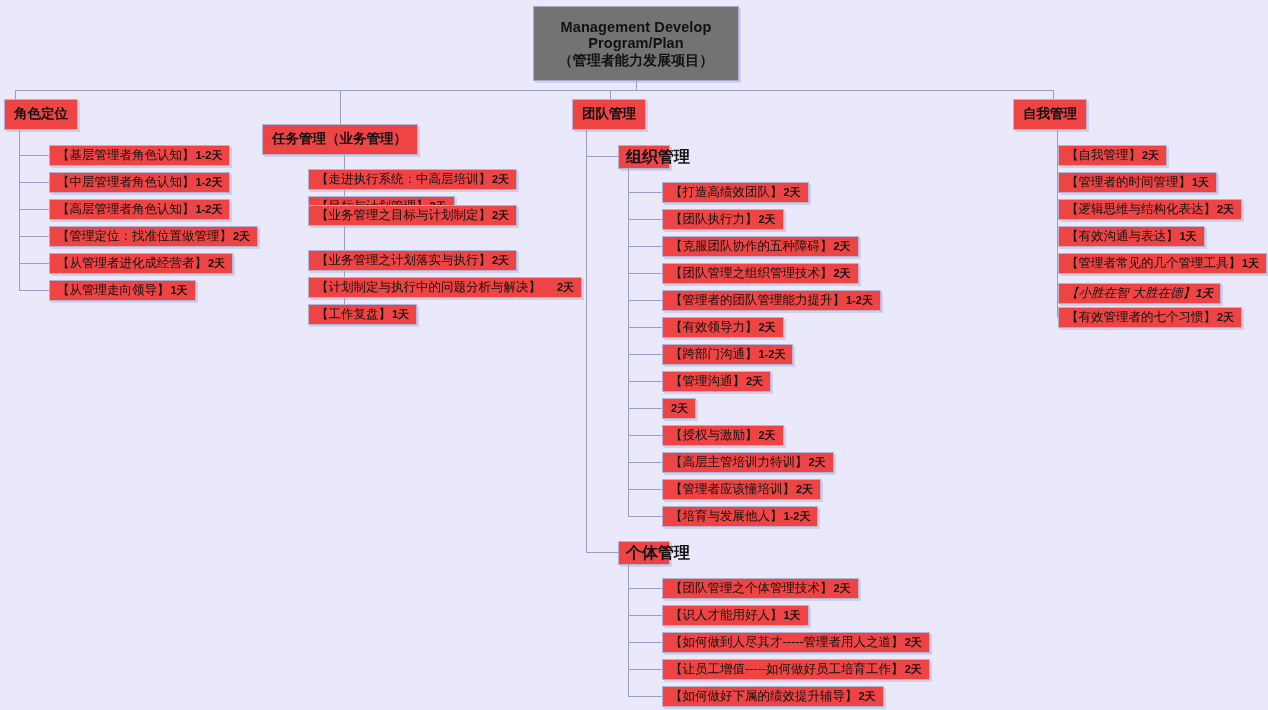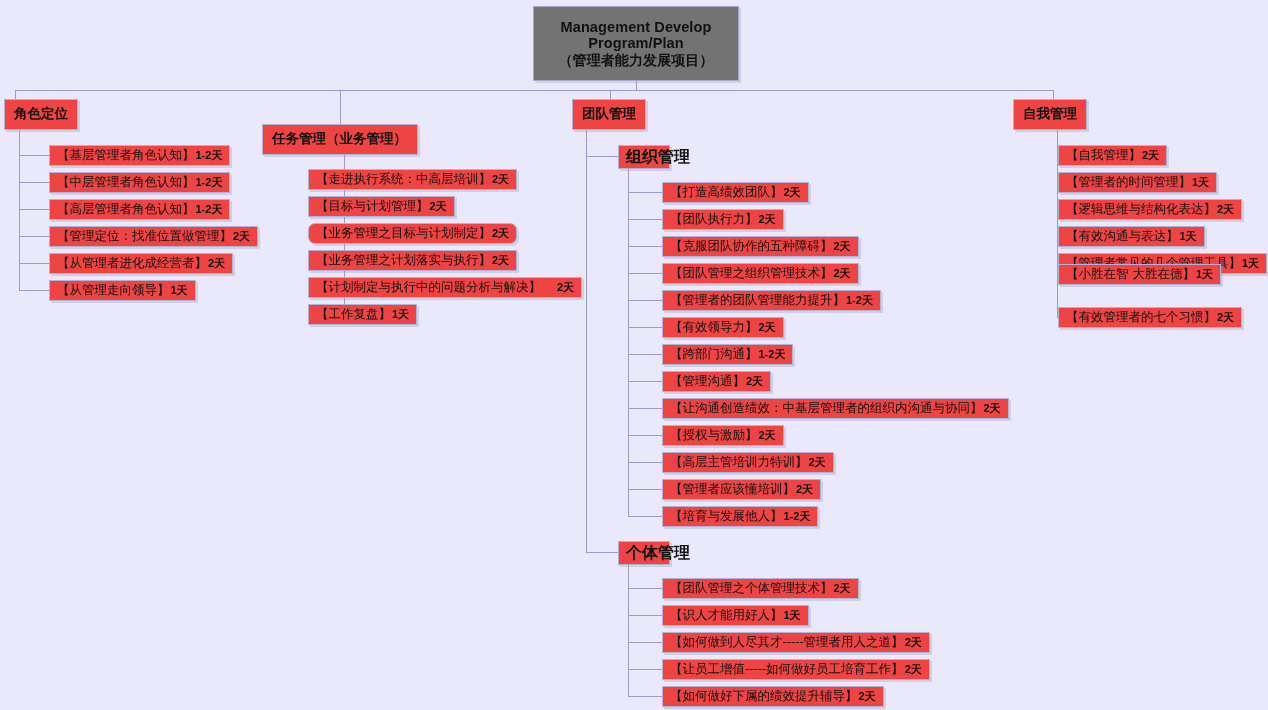--- a/index.html
+++ b/index.html
@@ -130,21 +130,21 @@
       <div class="node leaf" style="left: 308px; top: 169px;">
         <span>【走进执行系统：中高层培训】</span>
         <span class="days">2天</span>
       </div>
       <div class="ln h" style="left: 344px; top: 206px;"></div>
       <div class="node leaf" style="left: 308px; top: 196px;">
         <span>【目标与计划管理】</span>
         <span class="days">2天</span>
       </div>
       <div class="ln h" style="left: 344px; top: 233px;"></div>
-      <div class="node leaf" style="left: 308px; top: 223px; border-radius: 7px;">
+      <div class="node leaf" style="left: 308px; top: 205px;">
         <span>【业务管理之目标与计划制定】</span>
         <span class="days">2天</span>
       </div>
       <div class="ln h" style="left: 344px; top: 260px;"></div>
       <div class="node leaf" style="left: 308px; top: 250px;">
         <span>【业务管理之计划落实与执行】</span>
         <span class="days">2天</span>
       </div>
       <div class="ln h" style="left: 344px; top: 287px;"></div>
       <div class="node leaf" style="left: 308px; top: 277px; gap: 15px;">
@@ -180,21 +180,21 @@
       <div class="node leaf" style="left: 1058px; top: 226px;">
         <span>【有效沟通与表达】</span>
         <span class="days">1天</span>
       </div>
       <div class="ln h" style="left: 1057px; top: 263px; width: 1px;"></div>
       <div class="node leaf" style="left: 1058px; top: 253px;">
         <span>【管理者常见的几个管理工具】</span>
         <span class="days">1天</span>
       </div>
       <div class="ln h" style="left: 1057px; top: 290px; width: 1px;"></div>
-      <div class="node leaf" style="left: 1058px; top: 264px;">
+      <div class="node leaf" style="left: 1058px; top: 283px; font-style: italic;">
         <span>【小胜在智 大胜在德】</span>
         <span class="days">1天</span>
       </div>
       <div class="ln h" style="left: 1057px; top: 317px; width: 1px;"></div>
       <div class="node leaf" style="left: 1058px; top: 307px;">
         <span>【有效管理者的七个习惯】</span>
         <span class="days">2天</span>
       </div>
       <div class="ln v" style="left: 610px; top: 90px; height: 9px;"></div>
       <div class="node branch" style="left: 572px; top: 99px; width: 74px;">
@@ -241,21 +241,20 @@
         <span>【跨部门沟通】</span>
         <span class="days">1-2天</span>
       </div>
       <div class="ln h" style="left: 628px; top: 381px; width: 34px;"></div>
       <div class="node leaf" style="left: 662px; top: 371px;">
         <span>【管理沟通】</span>
         <span class="days">2天</span>
       </div>
       <div class="ln h" style="left: 628px; top: 408px; width: 34px;"></div>
       <div class="node leaf" style="left: 662px; top: 398px;">
-        <span>【让沟通创造绩效：中基层管理者的组织内沟通与协同】</span>
         <span class="days">2天</span>
       </div>
       <div class="ln h" style="left: 628px; top: 435px; width: 34px;"></div>
       <div class="node leaf" style="left: 662px; top: 425px;">
         <span>【授权与激励】</span>
         <span class="days">2天</span>
       </div>
       <div class="ln h" style="left: 628px; top: 462px; width: 34px;"></div>
       <div class="node leaf" style="left: 662px; top: 452px;">
         <span>【高层主管培训力特训】</span>

